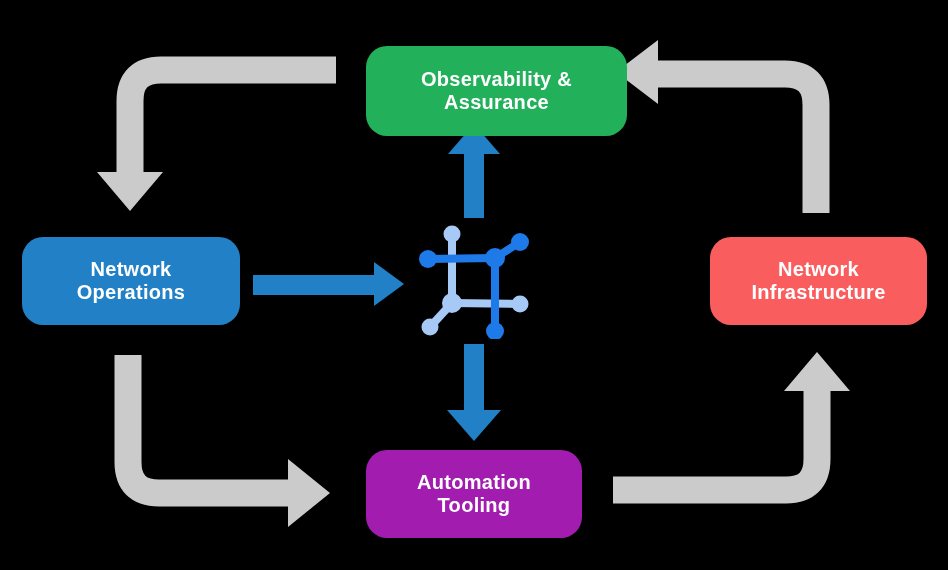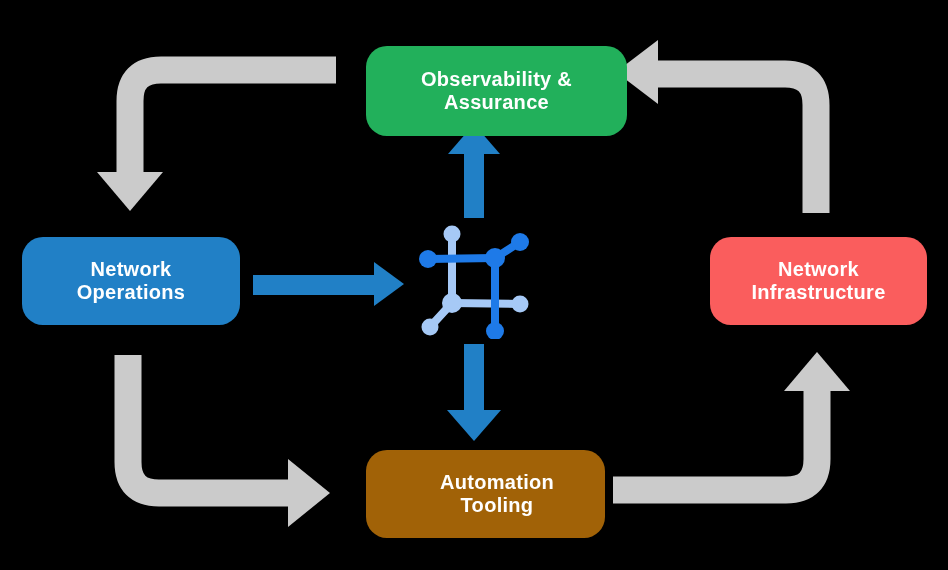--- a/index.html
+++ b/index.html
@@ -67,21 +67,21 @@
 Assurance</span>
   </div>
   <div class="node node-operations" style="background-color: rgb(33, 128, 198); color: rgb(255, 255, 255);">
     <span>Network
 Operations</span>
   </div>
   <div class="node node-infrastructure" style="background-color: rgb(250, 93, 93); color: rgb(255, 255, 255);">
     <span>Network
 Infrastructure</span>
   </div>
-  <div class="node node-automation" style="background-color: #a16207; color: rgb(255, 255, 255); padding-left: 23px;">
+  <div class="node node-automation" style="background-color: #a21caf; color: rgb(255, 255, 255);">
     <span>Automation
 Tooling</span>
   </div>
 
   <svg class="layer" style="left:418px;top:225px;" width="114" height="114" viewBox="0 0 114 114">
     <g style="stroke: rgb(166, 201, 246);">
       <path class="icon-light-line" d="M34 9 L34 78"></path>
       <path class="icon-light-line" d="M34 78 L102 79"></path>
       <path class="icon-light-line" d="M34 78 L12 102"></path>
     </g>

